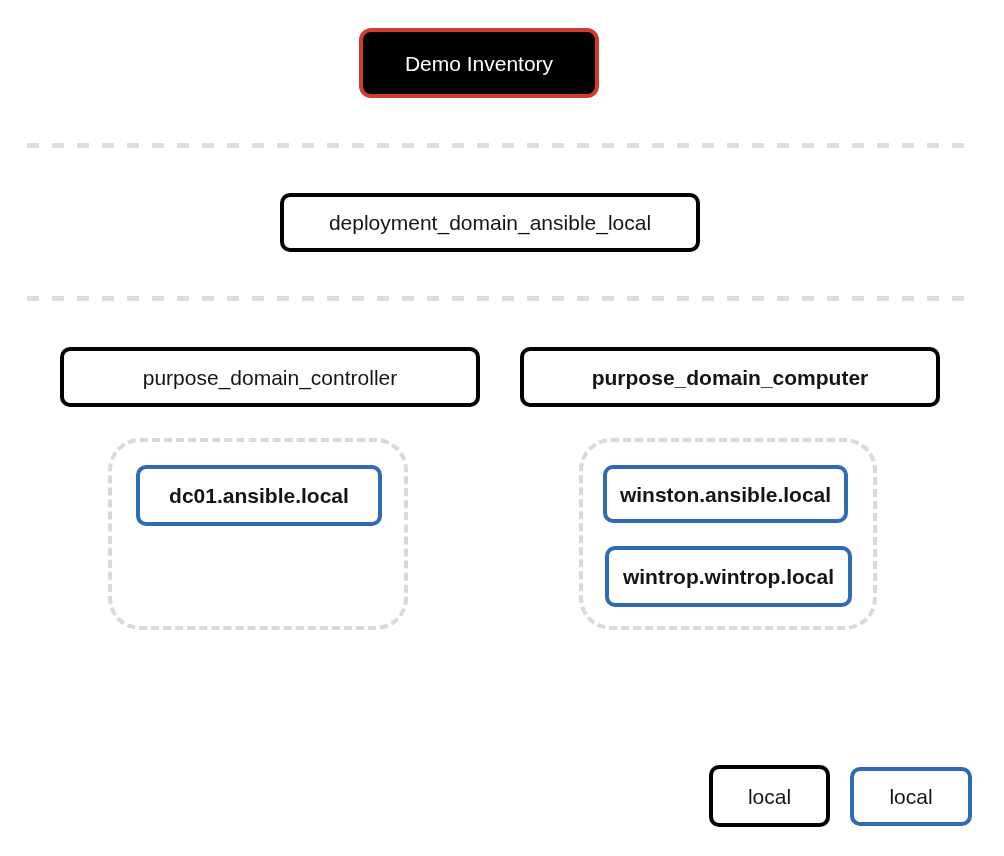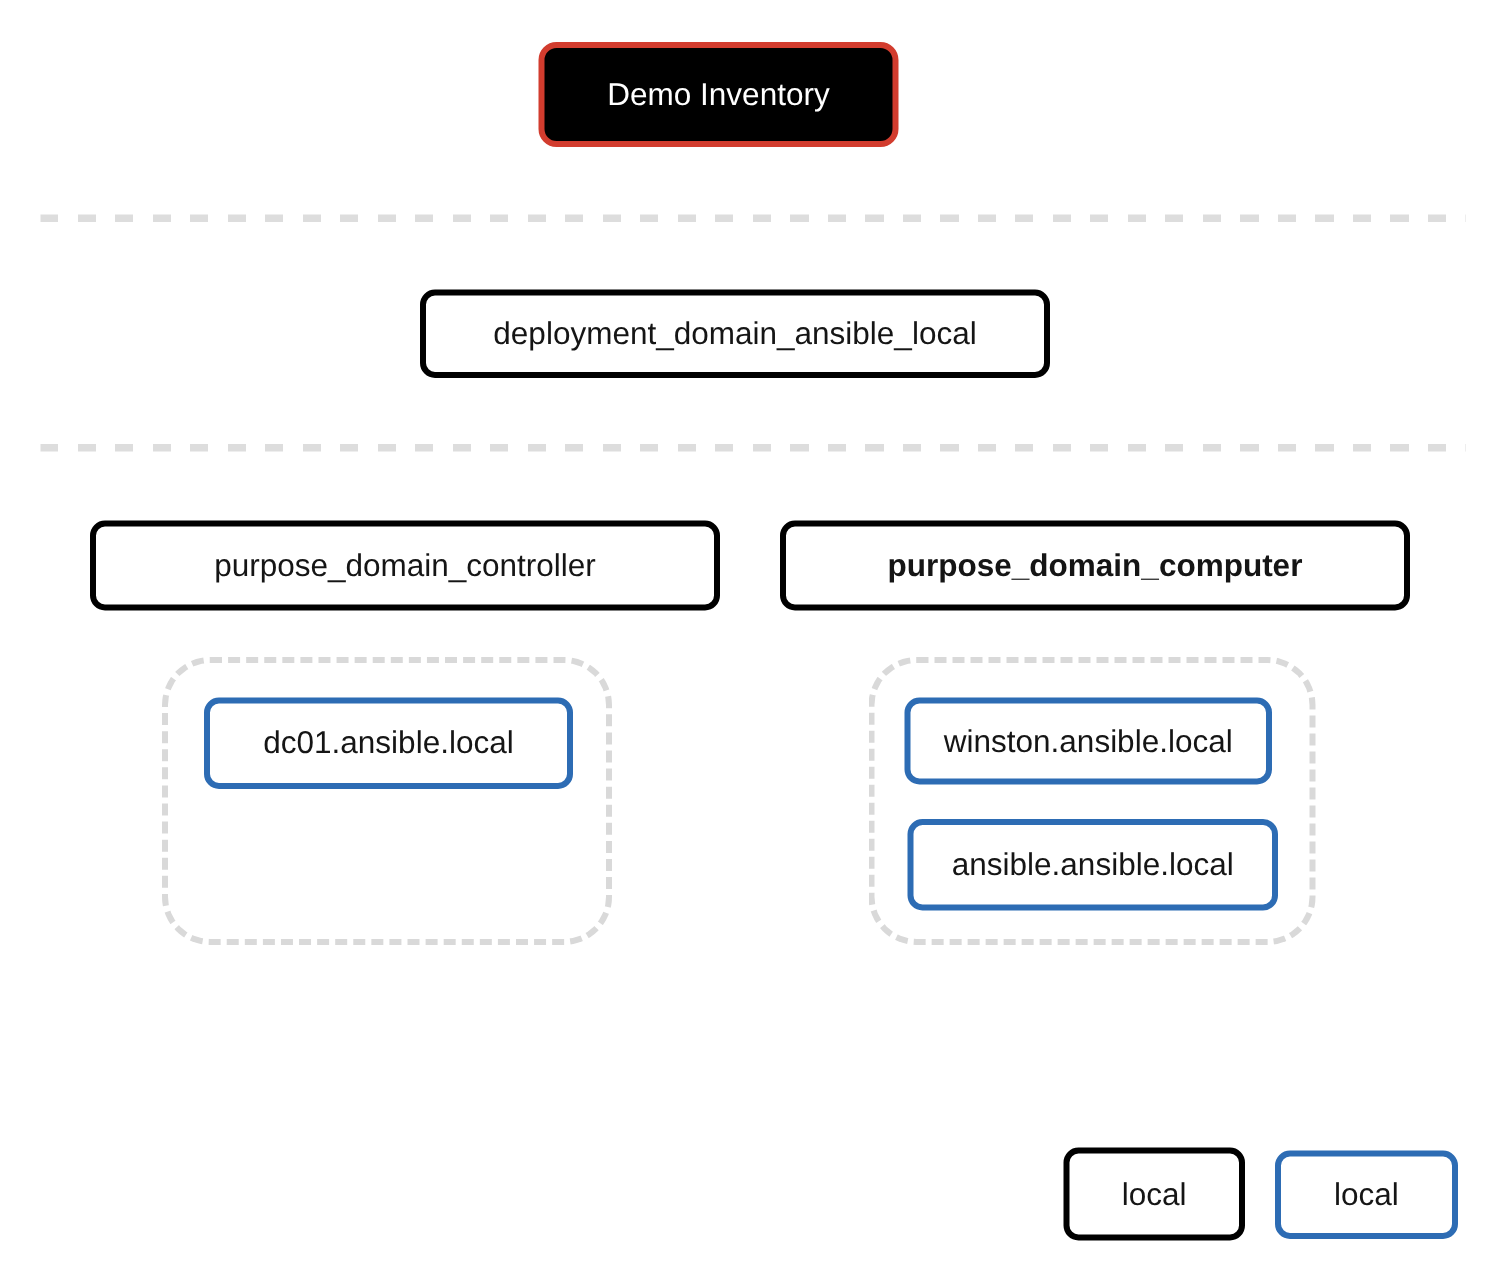--- a/index.html
+++ b/index.html
@@ -53,20 +53,21 @@
   }
   .host-container {
     position: absolute;
     box-sizing: border-box;
     border: 4px dashed var(--container-border, #d9d9d9);
     border-radius: 32px;
     background: transparent;
   }
   .host-container .node.host {
     position: absolute;
+    font-weight: bold;
   }
   
   #node-inventory   { left: 359px; top: 28px;  width: 240px; height: 70px; }
   #sep-1            { top: 143px; }
   #node-deployment  { left: 280px; top: 193px; width: 420px; height: 59px; }
   #sep-2            { top: 296px; }
   #node-controller  { left: 60px;  top: 347px; width: 420px; height: 60px; }
   #node-computer    { left: 520px; top: 347px; width: 420px; height: 60px; font-weight: bold; }
   #container-controller { left: 108px; top: 438px; width: 300px; height: 192px; }
   #host-dc01        { left: 24px;  top: 23px;  width: 246px; height: 61px; }
@@ -93,21 +94,21 @@
   <div class="node group" id="node-controller">purpose_domain_controller</div>
 
   <div class="node group" id="node-computer">purpose_domain_computer</div>
 
   <div class="host-container" id="container-controller">
     <div class="node host" id="host-dc01">dc01.ansible.local</div>
   </div>
 
   <div class="host-container" id="container-computer">
     <div class="node host" id="host-winston">winston.ansible.local</div>
-    <div class="node host" id="host-wintrop">ansible.ansible.local</div>
+    <div class="node host" id="host-wintrop">wintrop.wintrop.local</div>
   </div>
 
   <div id="legend">
     <div class="node group" id="legend-group">local</div>
     <div class="node host" id="legend-host">local</div>
   </div>
 
 </div>
 
 </body></html>

